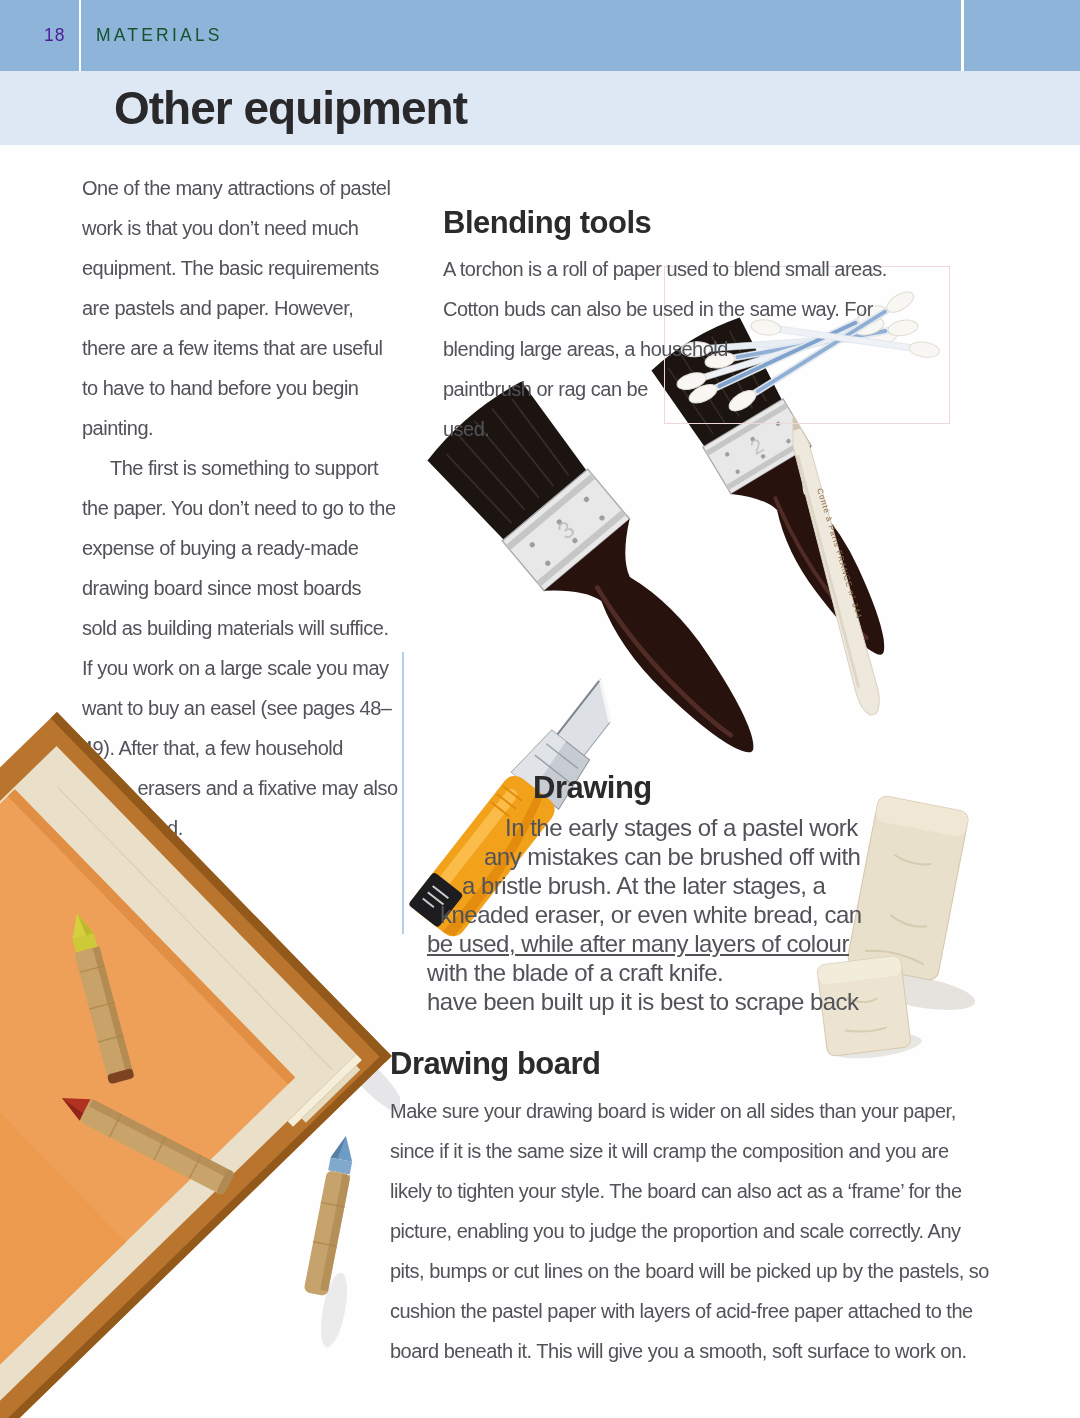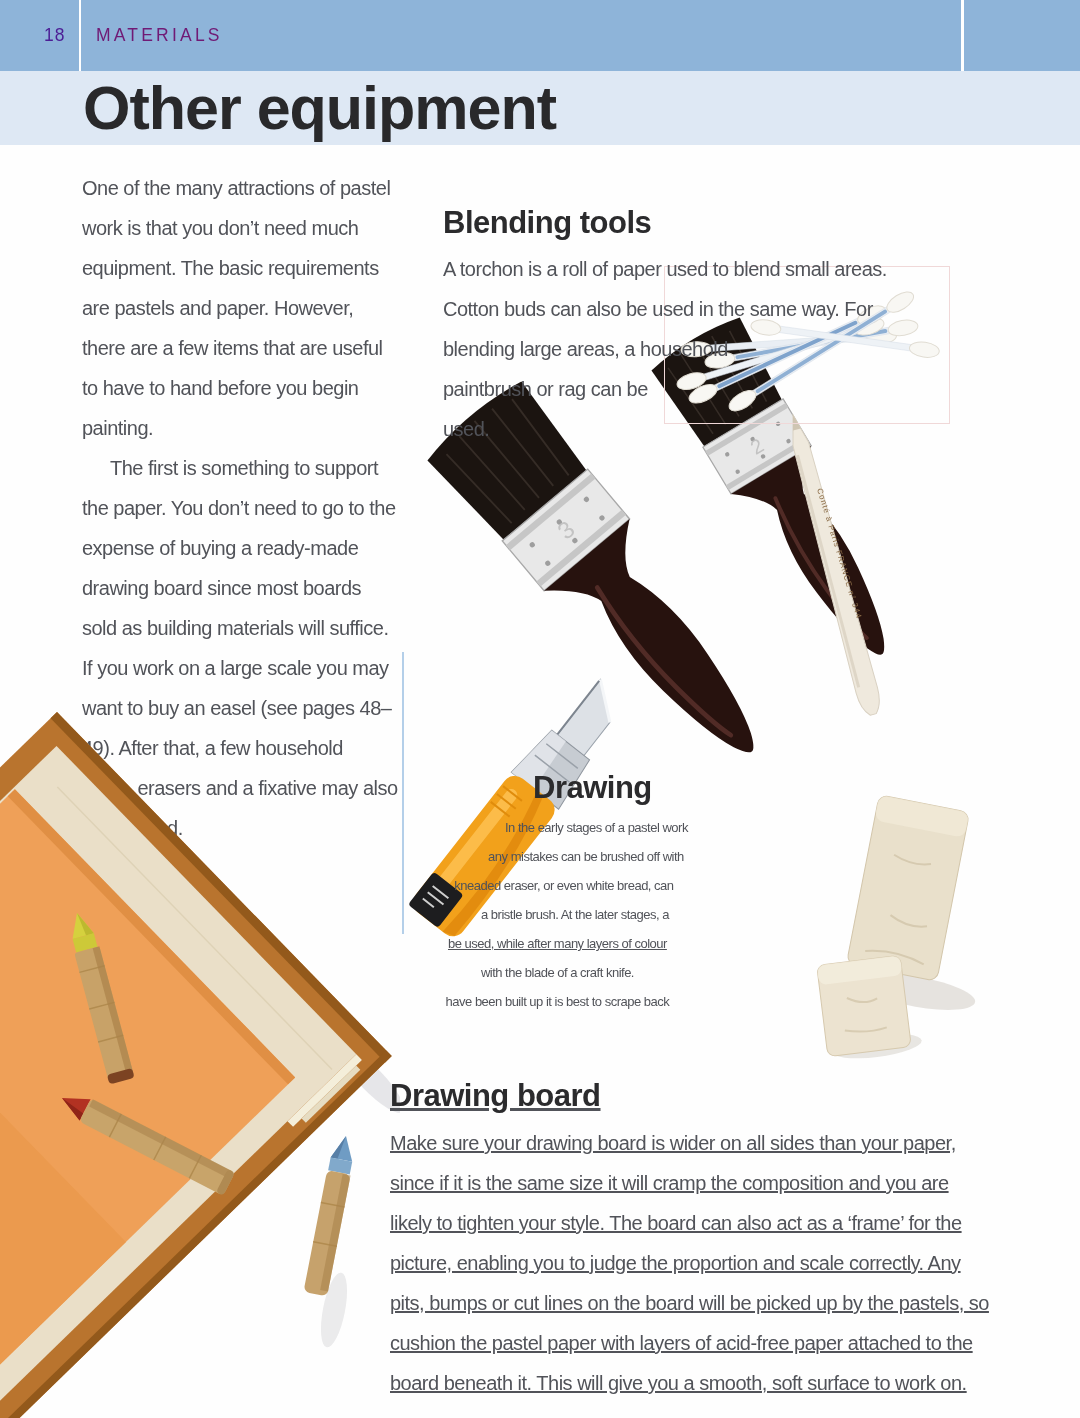--- a/index.html
+++ b/index.html
@@ -10,49 +10,49 @@
     color:#515359;
   }
   
   .topbar{position:absolute;left:0;top:0;width:1080px;height:71px;background:#8eb4d9;}
   .topbar .pagenum{position:absolute;left:44px;top:0;height:100%;display:flex;align-items:center;
     font-size:17.5px;color:#4c1d95;letter-spacing:1px;}
   .topbar .divider{position:absolute;top:0;bottom:0;background:#ffffff;}
   .topbar .d1{left:79px;width:2px;}
   .topbar .d2{left:961px;width:3px;}
   .topbar .section{position:absolute;left:96px;top:0;height:100%;display:flex;align-items:center;
-    font-size:17.5px;color:#701a75;letter-spacing:3.2px;}
+    font-size:17.5px;color:#14532d;letter-spacing:3.2px;}
   .titleband{position:absolute;left:0;top:71px;width:1080px;height:74px;background:#dee8f4;
     display:flex;align-items:center;}
-  .titleband h1{margin:0;padding-left:83px;font-size:61px;font-weight:900;
+  .titleband h1{margin:0;padding-left:114px;font-size:46px;font-weight:900;
     letter-spacing:-1px;color:#29292b;}
   
   h2{margin:0;font-size:31px;font-weight:900;letter-spacing:-0.5px;color:#2b2b2d;line-height:36px;}
   .body-text{font-size:20px;line-height:40px;letter-spacing:-0.5px;color:#515359;}
   
   .intro{position:absolute;left:82px;top:168px;width:316px;}
   .intro p{margin:0;}
   .intro p.indent{text-indent:28px;}
   
   .blending{position:absolute;left:443px;top:167px;margin-top:38px;}
   .blending .bt-main{margin:8px 0 0 0;width:452px;}
   .blending .bt-wrap{margin:0;width:218px;}
   
   .erasers-sec{position:absolute;left:400px;top:770px;}
   .erasers-sec h2{margin-left:133px;margin-bottom:7px;}
-  .er-line{white-space:nowrap;font-size:13px;line-height:29px;letter-spacing:-0.5px;text-align:center;}
+  .er-line{white-space:nowrap;font-size:24px;line-height:29px;letter-spacing:-0.5px;}
   .er-line.l1{margin-left:105px;}
   .er-line.l2{margin-left:84px;}
   .er-line.l3{margin-left:62px;}
   .er-line.l4{margin-left:40px;}
   .er-line.l5{margin-left:27px;text-decoration:underline;}
   .er-line.l6{margin-left:27px;}
   .er-line.l7{margin-left:27px;}
   
-  .board-sec{position:absolute;left:390px;top:1078px;text-decoration:underline;}
+  .board-sec{position:absolute;left:390px;top:1046px;}
   .board-sec p{margin:9px 0 0 0;width:602px;}
   
   .photo{position:absolute;pointer-events:none;}
   .ph-buds{left:664px;top:266px;width:286px;height:158px;}
   .ph-brushes{left:425px;top:295px;width:530px;height:460px;}
   .ph-knife{left:392px;top:645px;width:230px;height:300px;}
   .knife-frame-line{position:absolute;left:402px;top:652px;width:2px;height:282px;background:#b4cfe9;}
   .ph-erasers{left:806px;top:778px;width:190px;height:300px;}
   .ph-board{left:0;top:688px;width:400px;height:730px;}
 </style>
@@ -229,22 +229,22 @@
   <section class="blending">
     <h2>Blending tools</h2>
     <p class="bt-main body-text">A torchon is a roll of paper used to blend small areas. Cotton buds can also be used in the same way. For blending large areas, a household</p>
     <p class="bt-wrap body-text">paintbrush or rag can be used.</p>
   </section>
 
   <section class="erasers-sec">
     <h2>Drawing</h2>
     <div class="er-line l1">In the early stages of a pastel work</div>
     <div class="er-line l2">any mistakes can be brushed off with</div>
+    <div class="er-line l3">a bristle brush. At the later stages, a</div>
     <div class="er-line l4">kneaded eraser, or even white bread, can</div>
-    <div class="er-line l3">a bristle brush. At the later stages, a</div>
     <div class="er-line l5">be used, while after many layers of colour</div>
     <div class="er-line l7">with the blade of a craft knife.</div>
     <div class="er-line l6">have been built up it is best to scrape back</div>
   </section>
 
   <section class="board-sec">
     <h2>Drawing board</h2>
     <p class="body-text">Make sure your drawing board is wider on all sides than your paper, since if it is the same size it will cramp the composition and you are likely to tighten your style. The board can also act as a ‘frame’ for the picture, enabling you to judge the proportion and scale correctly. Any pits, bumps or cut lines on the board will be picked up by the pastels, so cushion the pastel paper with layers of acid-free paper attached to the board beneath it. This will give you a smooth, soft surface to work on.</p>
   </section>
 

